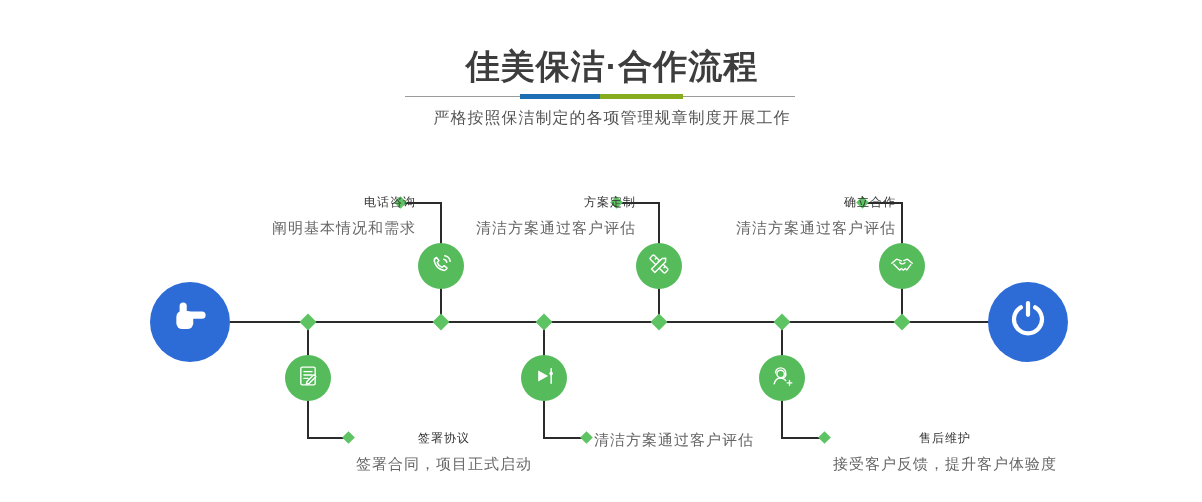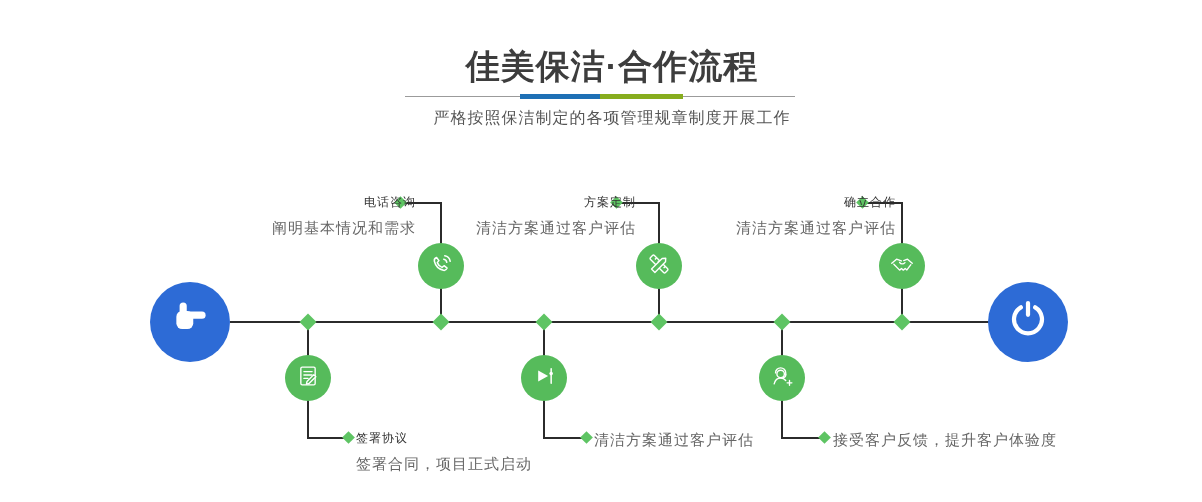--- a/index.html
+++ b/index.html
@@ -36,21 +36,21 @@
   .step-circle{
     position:absolute;width:46px;height:46px;border-radius:50%;
     background:var(--accent-green,#56bb5b);z-index:3;color:var(--accent-green,#56bb5b);
     display:flex;align-items:center;justify-content:center;
   }
   .step-circle svg{width:30px;height:30px;}
   .big-circle svg{width:52px;height:52px;}
   
   .step-text{position:absolute;z-index:4;white-space:nowrap;}
   .step-text.top{text-align:right;}
-  .step-text.bottom{text-align:left;}
+  .step-text.bottom{text-align:center;}
   .step-title{font-size:12px;line-height:24px;color:var(--step-title,#333333);letter-spacing:1px;}
   .step-desc{font-size:15px;line-height:22px;color:var(--step-desc,#666666);margin-top:3px;letter-spacing:1px;font-family:Liberation Serif, serif;}
 </style>
 </head>
 <body>
 
 <div class="stage">
 
   <div class="page-title">佳美保洁·合作流程</div>
   <div class="divider-gray"></div>
@@ -201,16 +201,17 @@
   </div>
 
   <div class="step-text bottom" style="left:356px;top:426px;">
     <div class="step-title">签署协议</div>
     <div class="step-desc">签署合同，项目正式启动</div>
   </div>
   <div class="step-text bottom" style="left:594px;top:426px;">
     <div class="step-desc">清洁方案通过客户评估</div>
   </div>
   <div class="step-text bottom" style="left:833px;top:426px;">
+    <div class="step-title">售后维护</div>
     <div class="step-desc">接受客户反馈，提升客户体验度</div>
   </div>
 
 </div>
 
 </body></html>

